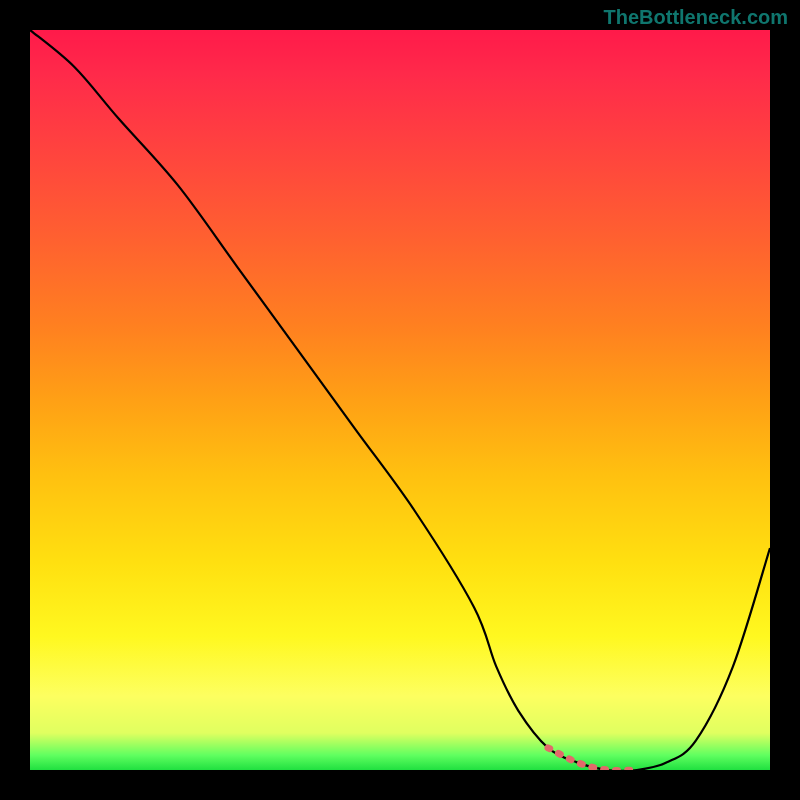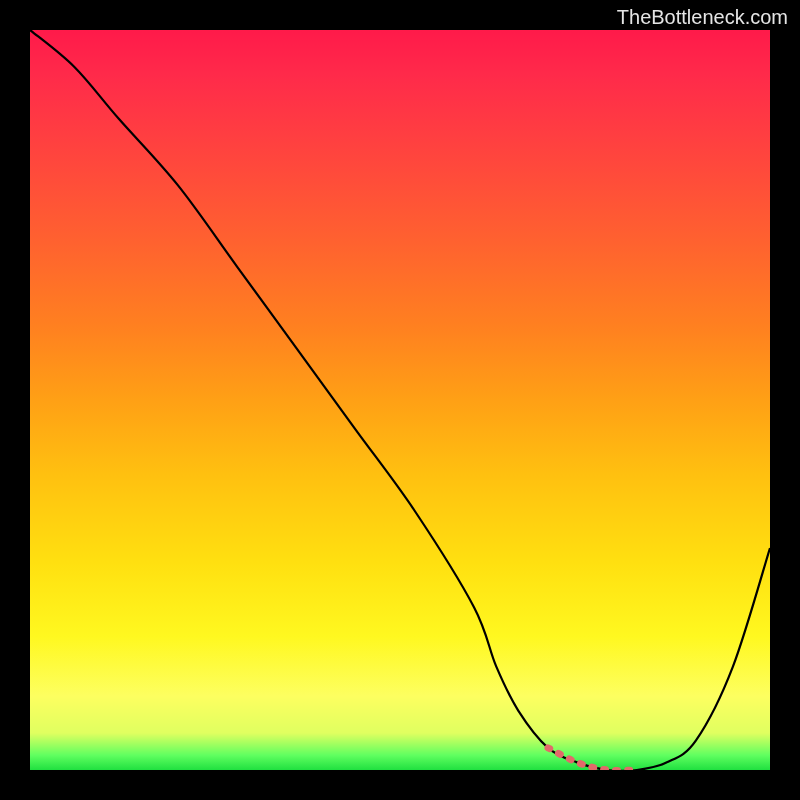--- a/index.html
+++ b/index.html
@@ -8,23 +8,23 @@
     width: 800px;
     height: 800px;
     background: #000;
     position: relative;
     font-family: Arial, sans-serif;
   }
   .watermark {
     position: absolute;
     top: 6px;
     right: 12px;
-    color: #e5e5e5;
+    color: #0f766e;
     font-size: 20px;
-    font-weight: normal;
+    font-weight: bold;
     z-index: 10;
   }
   .plot-area {
     position: absolute;
     left: 30px;
     top: 30px;
     width: 740px;
     height: 740px;
     background: linear-gradient(to bottom,
       #ff1a4a 0%,

